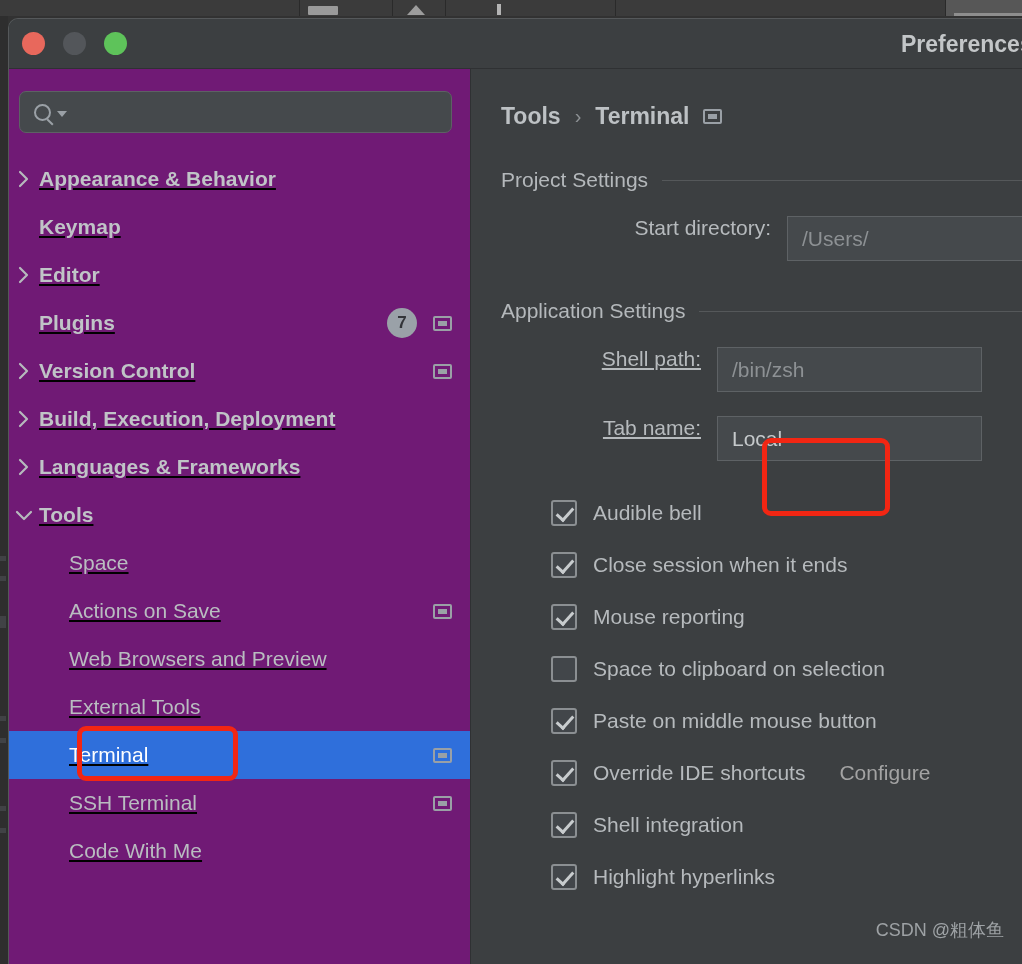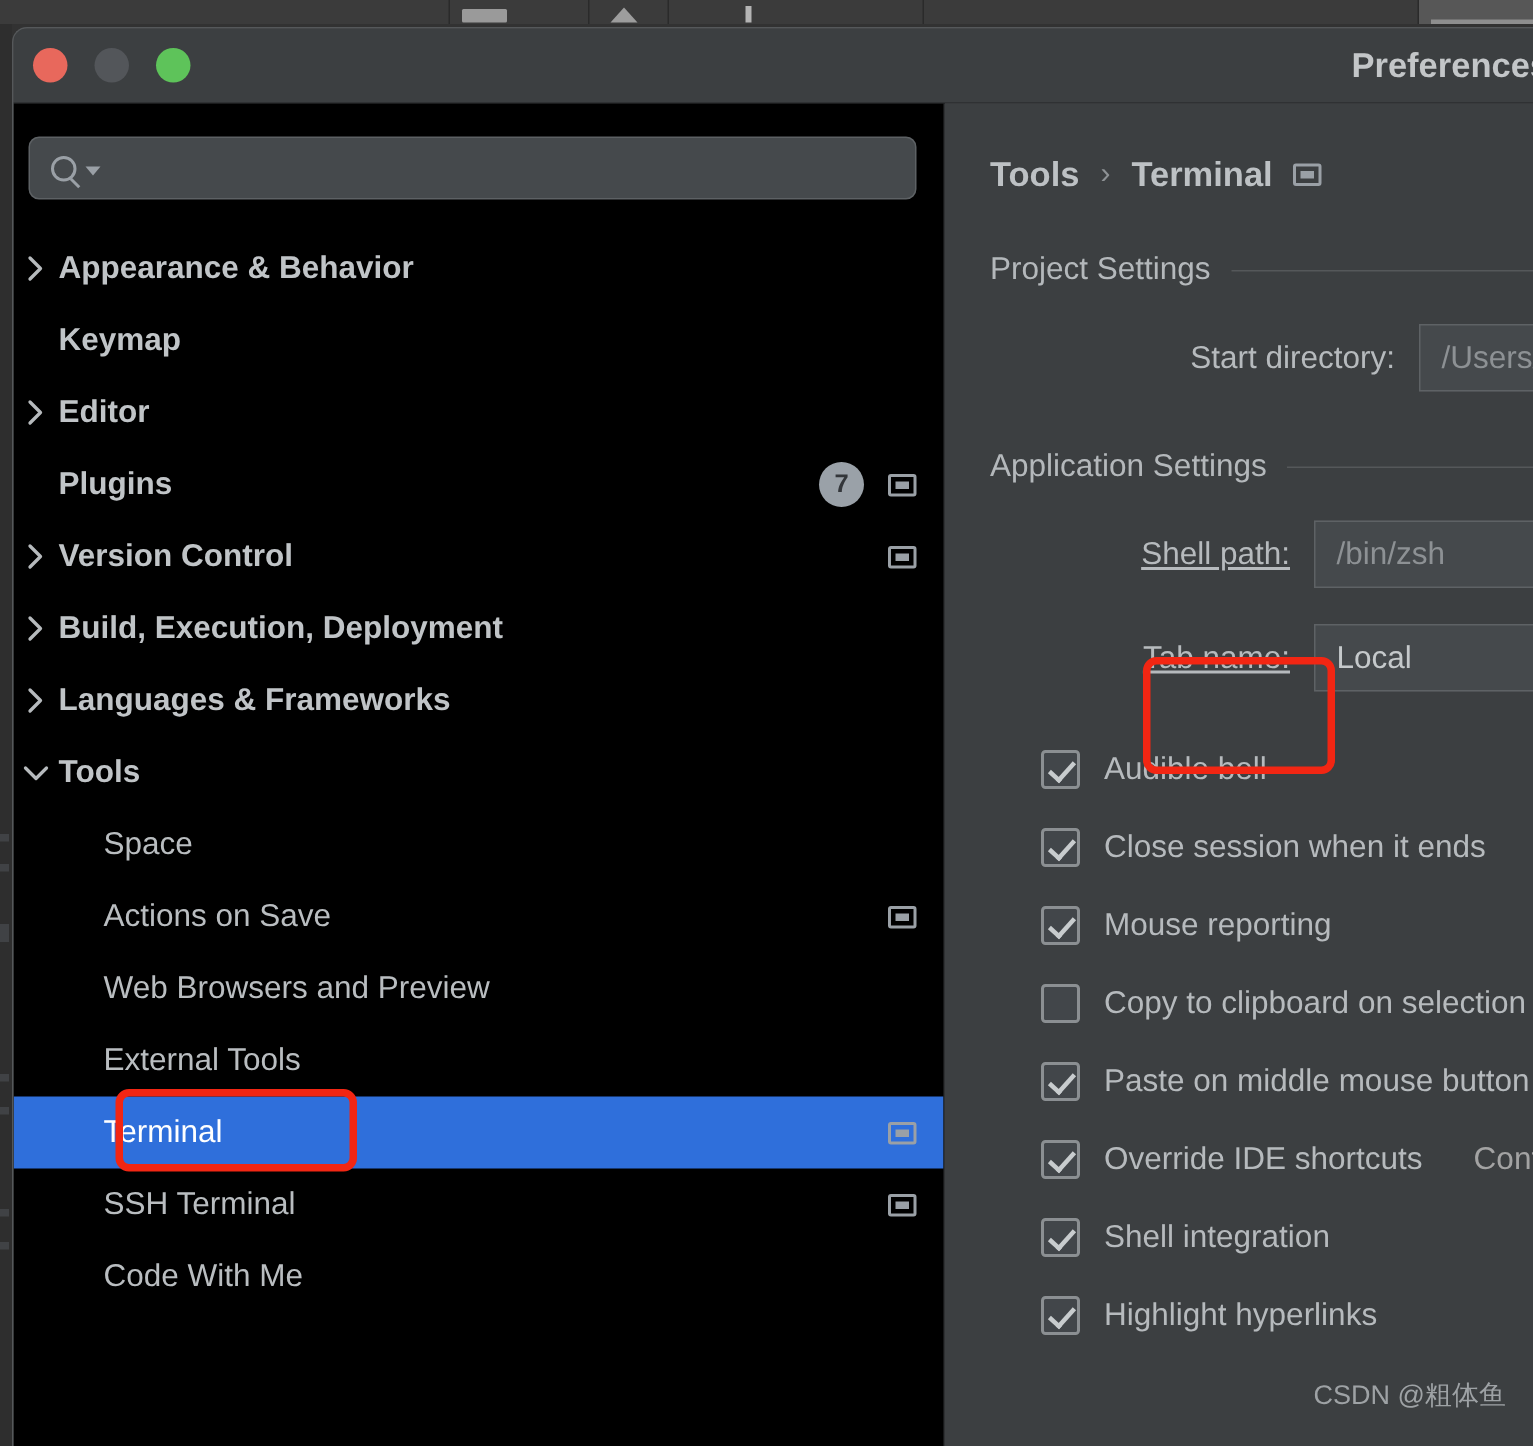--- a/index.html
+++ b/index.html
@@ -148,25 +148,26 @@
   }
 
   
   .body-split {
     display: flex;
     height: 895px;
   }
 
   
   .sidebar {
-    width: 621px;
-    background: #000000;
+    width: 462px;
+    background: #701a75;
     border-right: 1px solid #2f3133;
     position: relative;
     overflow: hidden;
+    text-decoration: underline;
   }
 
   .search-wrap {
     padding: 22px 18px 0 10px;
   }
   .search-box {
     height: 42px;
     background: #45494c;
     border: 1px solid #5d6164;
     border-radius: 7px;
@@ -318,21 +319,21 @@
     color: #b4b8bb;
   }
   .section-line {
     height: 1px;
     background: #55585a;
     width: 420px;
   }
 
   .field-row {
     display: flex;
-    align-items: center;
+    align-items: flex-start;
     margin-top: 24px;
     white-space: nowrap;
   }
   .field-label {
     font-size: 21px;
     color: #b6babd;
     text-align: right;
     flex: none;
   }
   .lbl-start { width: 270px; }
@@ -354,21 +355,21 @@
   .text-field.blank { }
 
   .checks {
     margin-top: 26px;
   }
   .check-row {
     display: flex;
     align-items: center;
     height: 52px;
     white-space: nowrap;
-    margin-left: 34px;
+    margin-left: 50px;
     gap: 16px;
   }
   .checkbox {
     width: 26px; height: 26px;
     border: 2px solid #8b8f92;
     border-radius: 3px;
     background: #42464a;
     position: relative;
     flex: none;
   }
@@ -614,21 +615,21 @@
             <div class="check-row">
               <span class="checkbox checked"></span>
               <span class="check-label">Close session when it ends</span>
             </div>
             <div class="check-row">
               <span class="checkbox checked"></span>
               <span class="check-label">Mouse reporting</span>
             </div>
             <div class="check-row">
               <span class="checkbox"></span>
-              <span class="check-label">Copy to clipboard on selection</span>
+              <span class="check-label">Space to clipboard on selection</span>
             </div>
             <div class="check-row">
               <span class="checkbox checked"></span>
               <span class="check-label">Paste on middle mouse button</span>
             </div>
             <div class="check-row">
               <span class="checkbox checked"></span>
               <span class="check-label">Override IDE shortcuts</span>
               <span class="config-link">Configure</span>
             </div>

